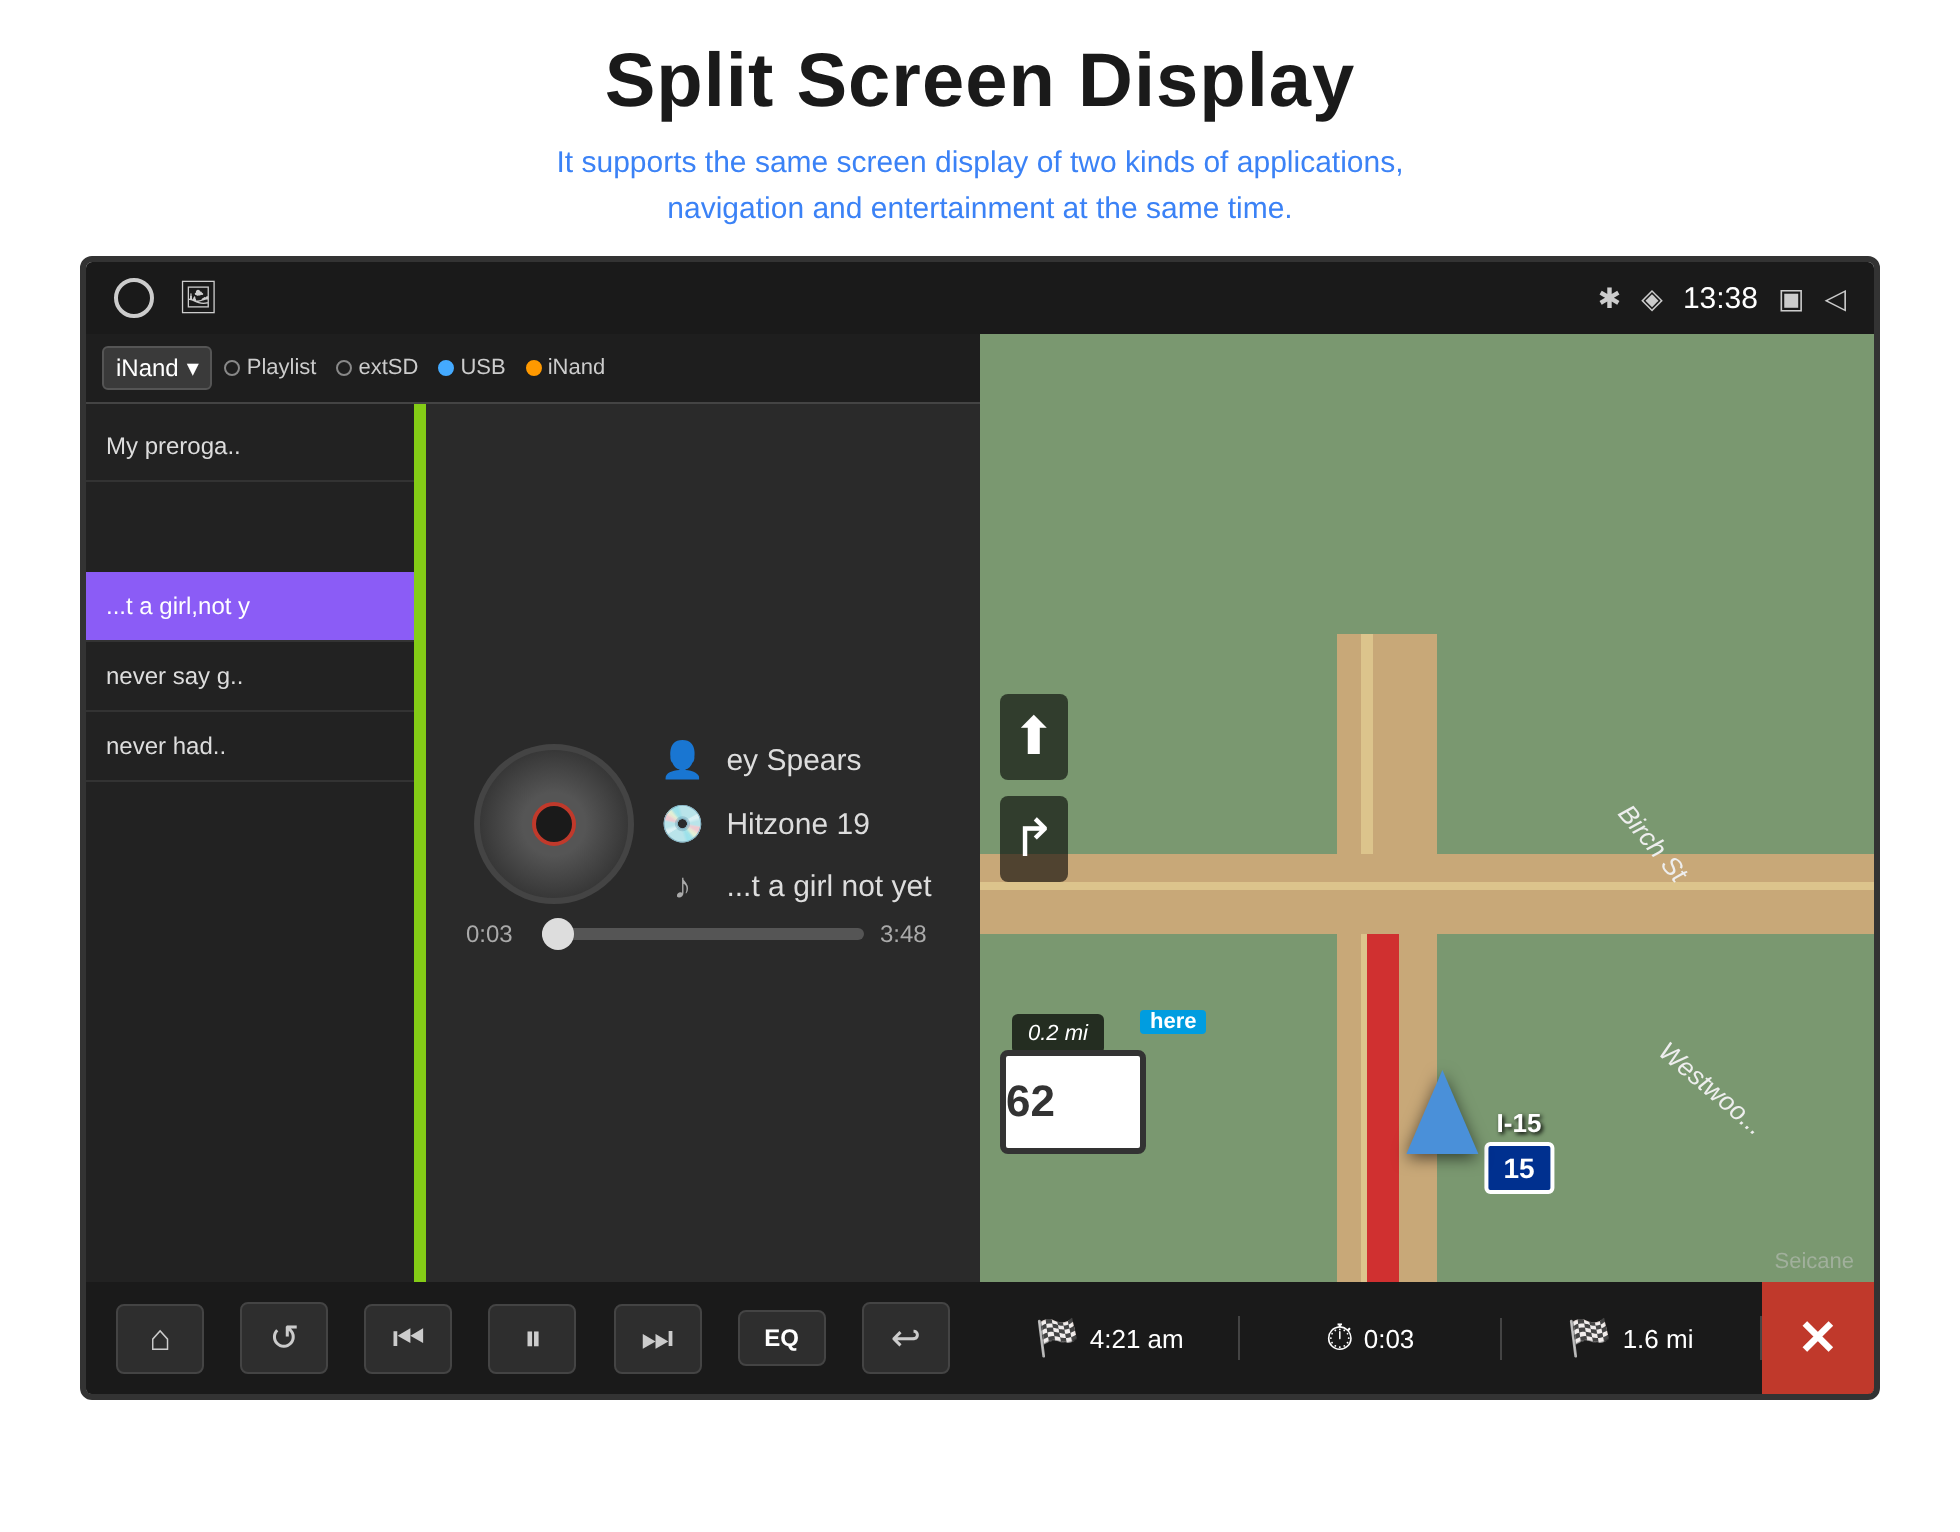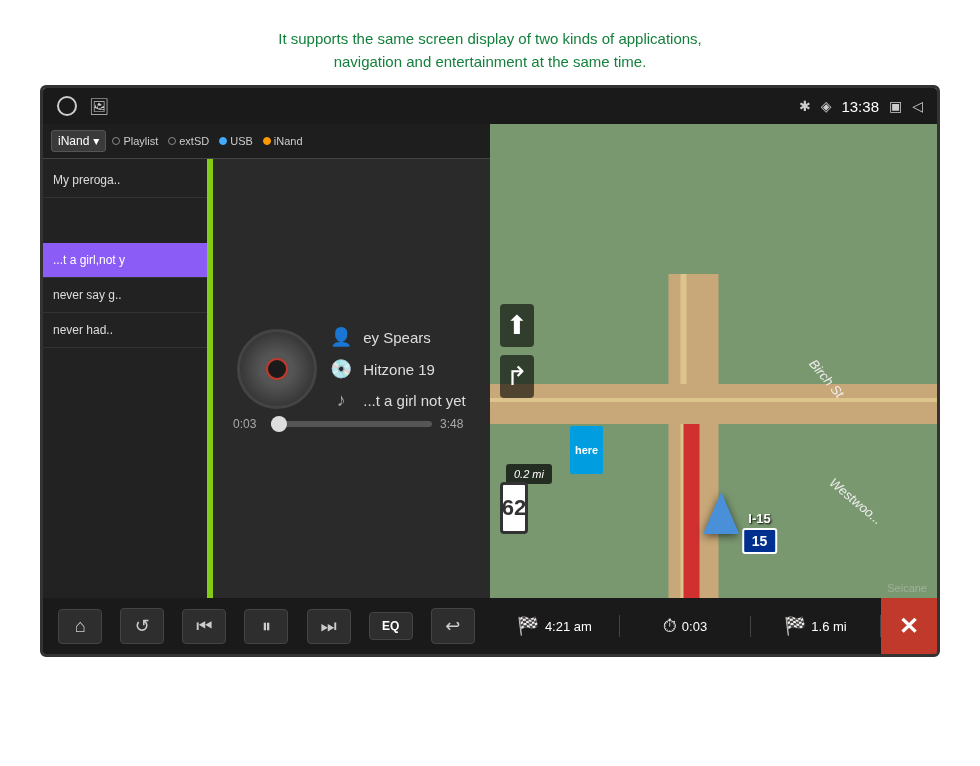--- a/index.html
+++ b/index.html
@@ -17,21 +17,21 @@
       padding: 20px 0 12px;
     }
     .page-title {
       font-size: 38px;
       font-weight: 900;
       color: #1a1a1a;
       letter-spacing: 0.5px;
     }
     .page-subtitle {
       font-size: 15px;
-      color: #15803d;
+      color: #3b82f6;
       margin-top: 8px;
       line-height: 1.5;
     }
 
     
     .device-frame {
       width: 900px;
       margin: 0 auto;
       border: 3px solid #333;
       border-radius: 6px;
@@ -401,41 +401,40 @@
       font-style: italic;
     }
 
     
     .speed-badge {
       position: absolute;
       bottom: 120px;
       left: 10px;
       background: #fff;
       color: #333;
-      width: 28px;
+      width: 73px;
       height: 52px;
       border-radius: 4px;
       display: flex;
       align-items: center;
-      justify-content: center;
       font-size: 22px;
       font-weight: bold;
       border: 3px solid #333;
     }
 
     
     .here-logo {
       position: absolute;
       bottom: 180px;
       left: 80px;
       background: #009de0;
       color: #fff;
       font-size: 11px;
       font-weight: bold;
-      padding: 18px 5px;
+      padding: 0 5px;
       border-radius: 2px;
     }
 
     
     .highway-badge {
       position: absolute;
       bottom: 100px;
       left: 50%;
       transform: translateX(-50%);
       display: flex;
@@ -528,20 +527,21 @@
       position: absolute;
       inset: 0;
       width: 100%;
       height: 100%;
     }
   </style>
 </head>
 <body>
 
 <div class="page-header">
+  <h1 class="page-title">Split Screen Display</h1>
   <p class="page-subtitle">It supports the same screen display of two kinds of applications,<br>navigation and entertainment at the same time.</p>
 </div>
 
 <div class="device-frame">
 
   <div class="status-bar">
     <div class="status-bar-left">
       <div class="status-icon-circle"></div>
       <span class="status-icon-img">🖼</span>
     </div>

